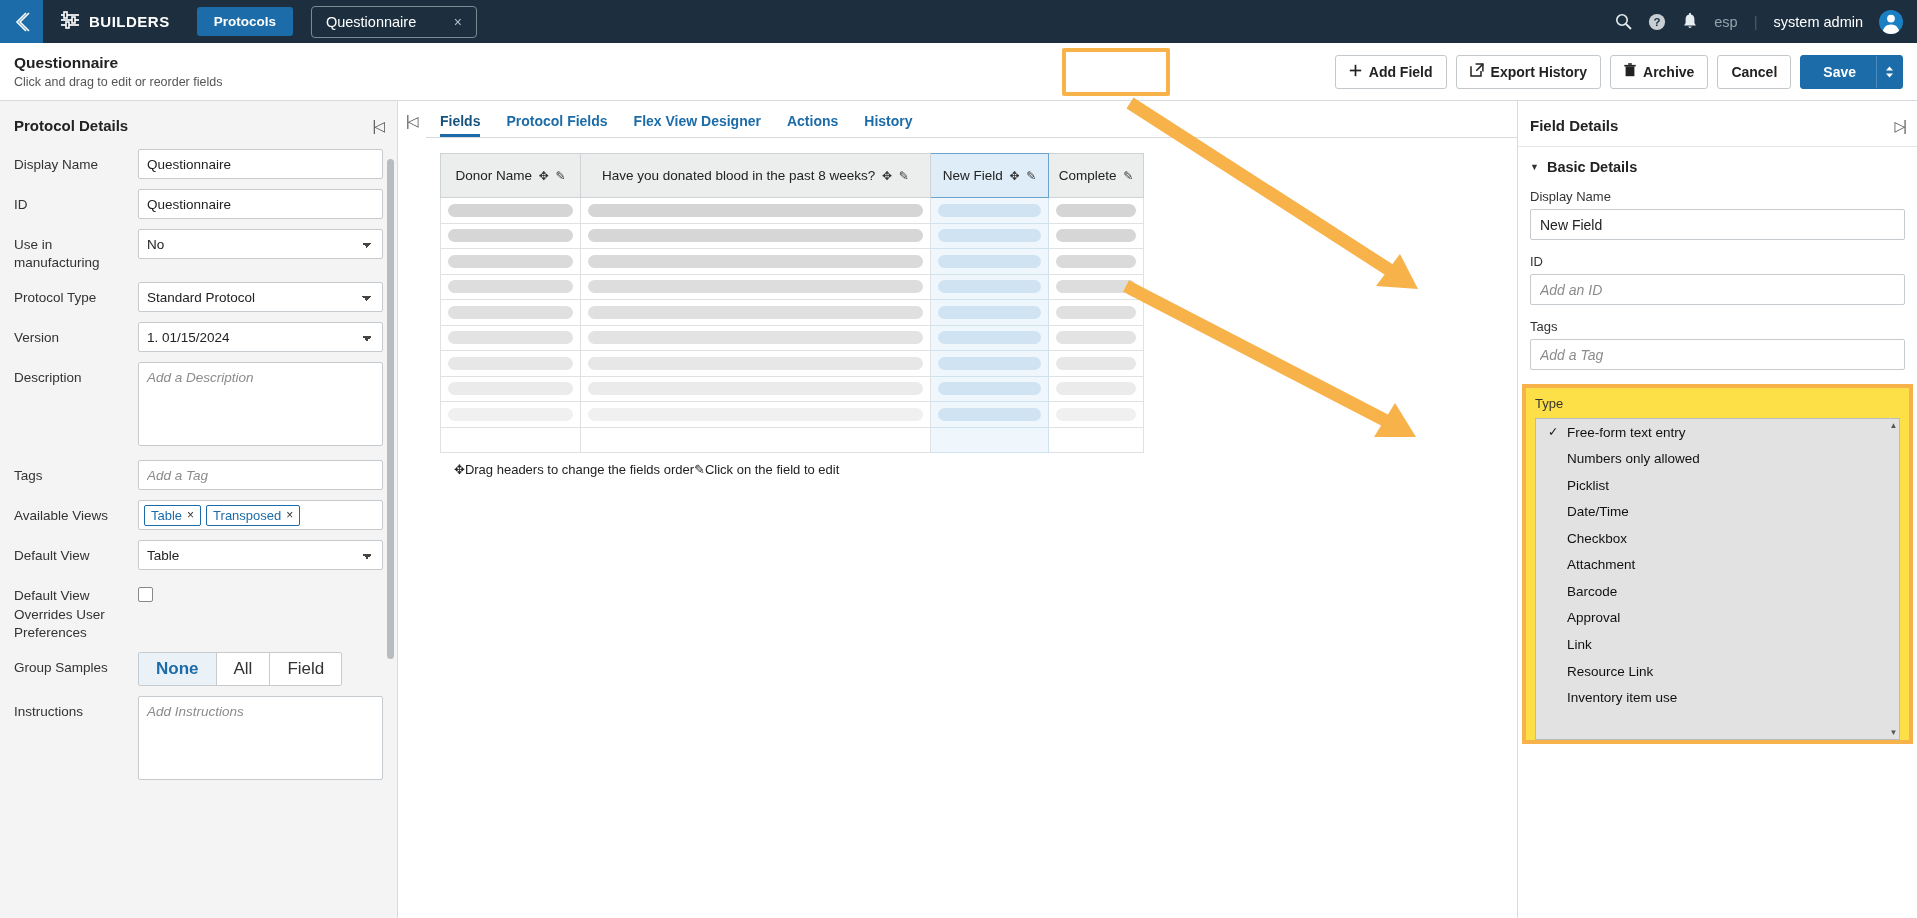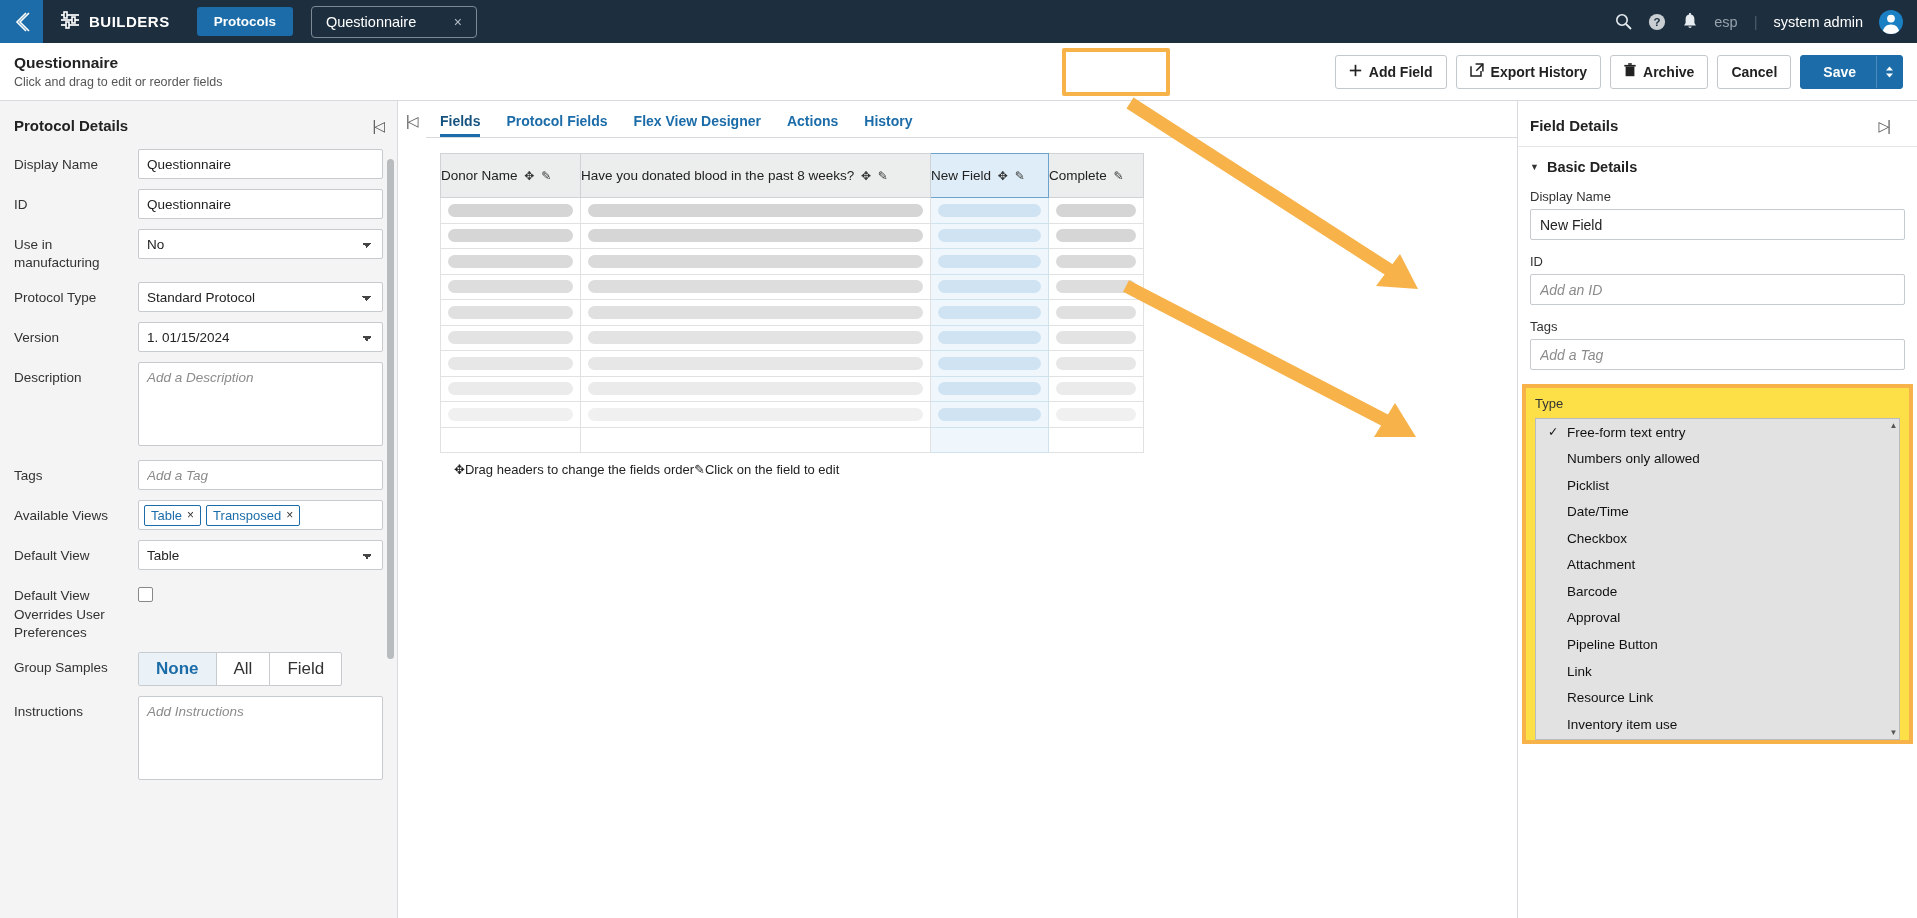--- a/index.html
+++ b/index.html
@@ -288,22 +288,22 @@
   }
   .tab.active { border-bottom-color: #1b6ca8; color: #17537f; }
   .grid-wrap { padding: 15px 0 0 14px; }
   table.grid { border-collapse: collapse; table-layout: fixed; }
   table.grid th {
     background: #eceded;
     border: 1px solid #d0d3d5;
     font-size: 13.5px;
     font-weight: normal;
     color: #222;
-    text-align: left;
-    padding: 6px 0;
+    text-align: center;
+    padding: 6px 7px;
     height: 44px;
     white-space: nowrap;
   }
   table.grid th.sel {
     background: #deedf7;
     border-color: #6ba3cc;
   }
   table.grid td {
     border: 1px solid #dfe1e3;
     height: 25.5px;
@@ -325,21 +325,21 @@
   
   .right {
     width: 400px;
     background: #fff;
     border-left: 1px solid #d7dbde;
     position: relative;
     overflow: hidden;
   }
   .right-head {
     display: flex; align-items: center;
-    padding: 16px 28px 12px 12px;
+    padding: 16px 12px 12px 12px;
     border-bottom: 1px solid #e4e6e8;
   }
   .right-head h2 { font-size: 15px; font-weight: bold; color: #222; }
   .right-body { padding: 12px 12px 0 12px; }
   .acc {
     display: flex; align-items: center; gap: 8px;
     font-size: 14.5px; font-weight: bold; color: #222;
     margin-bottom: 14px;
     cursor: pointer;
   }
@@ -828,21 +828,20 @@
         <div class="listbox">
           <div id="type-opts">
               <div class="opt"><span class="ck">✓</span><span>Free-form text entry</span></div>
               <div class="opt"><span>Numbers only allowed</span></div>
               <div class="opt"><span>Picklist</span></div>
               <div class="opt"><span>Date/Time</span></div>
               <div class="opt"><span>Checkbox</span></div>
               <div class="opt"><span>Attachment</span></div>
               <div class="opt"><span>Barcode</span></div>
               <div class="opt"><span>Approval</span></div>
-              <div class="opt"><span>Pipeline Button</span></div>
               <div class="opt"><span>Link</span></div>
               <div class="opt"><span>Resource Link</span></div>
               <div class="opt"><span>Inventory item use</span></div>
               <div class="opt"></div>
             </div>
           <div class="lb-scroll">
             <span>▲</span>
             <span>▼</span>
           </div>
         </div>

